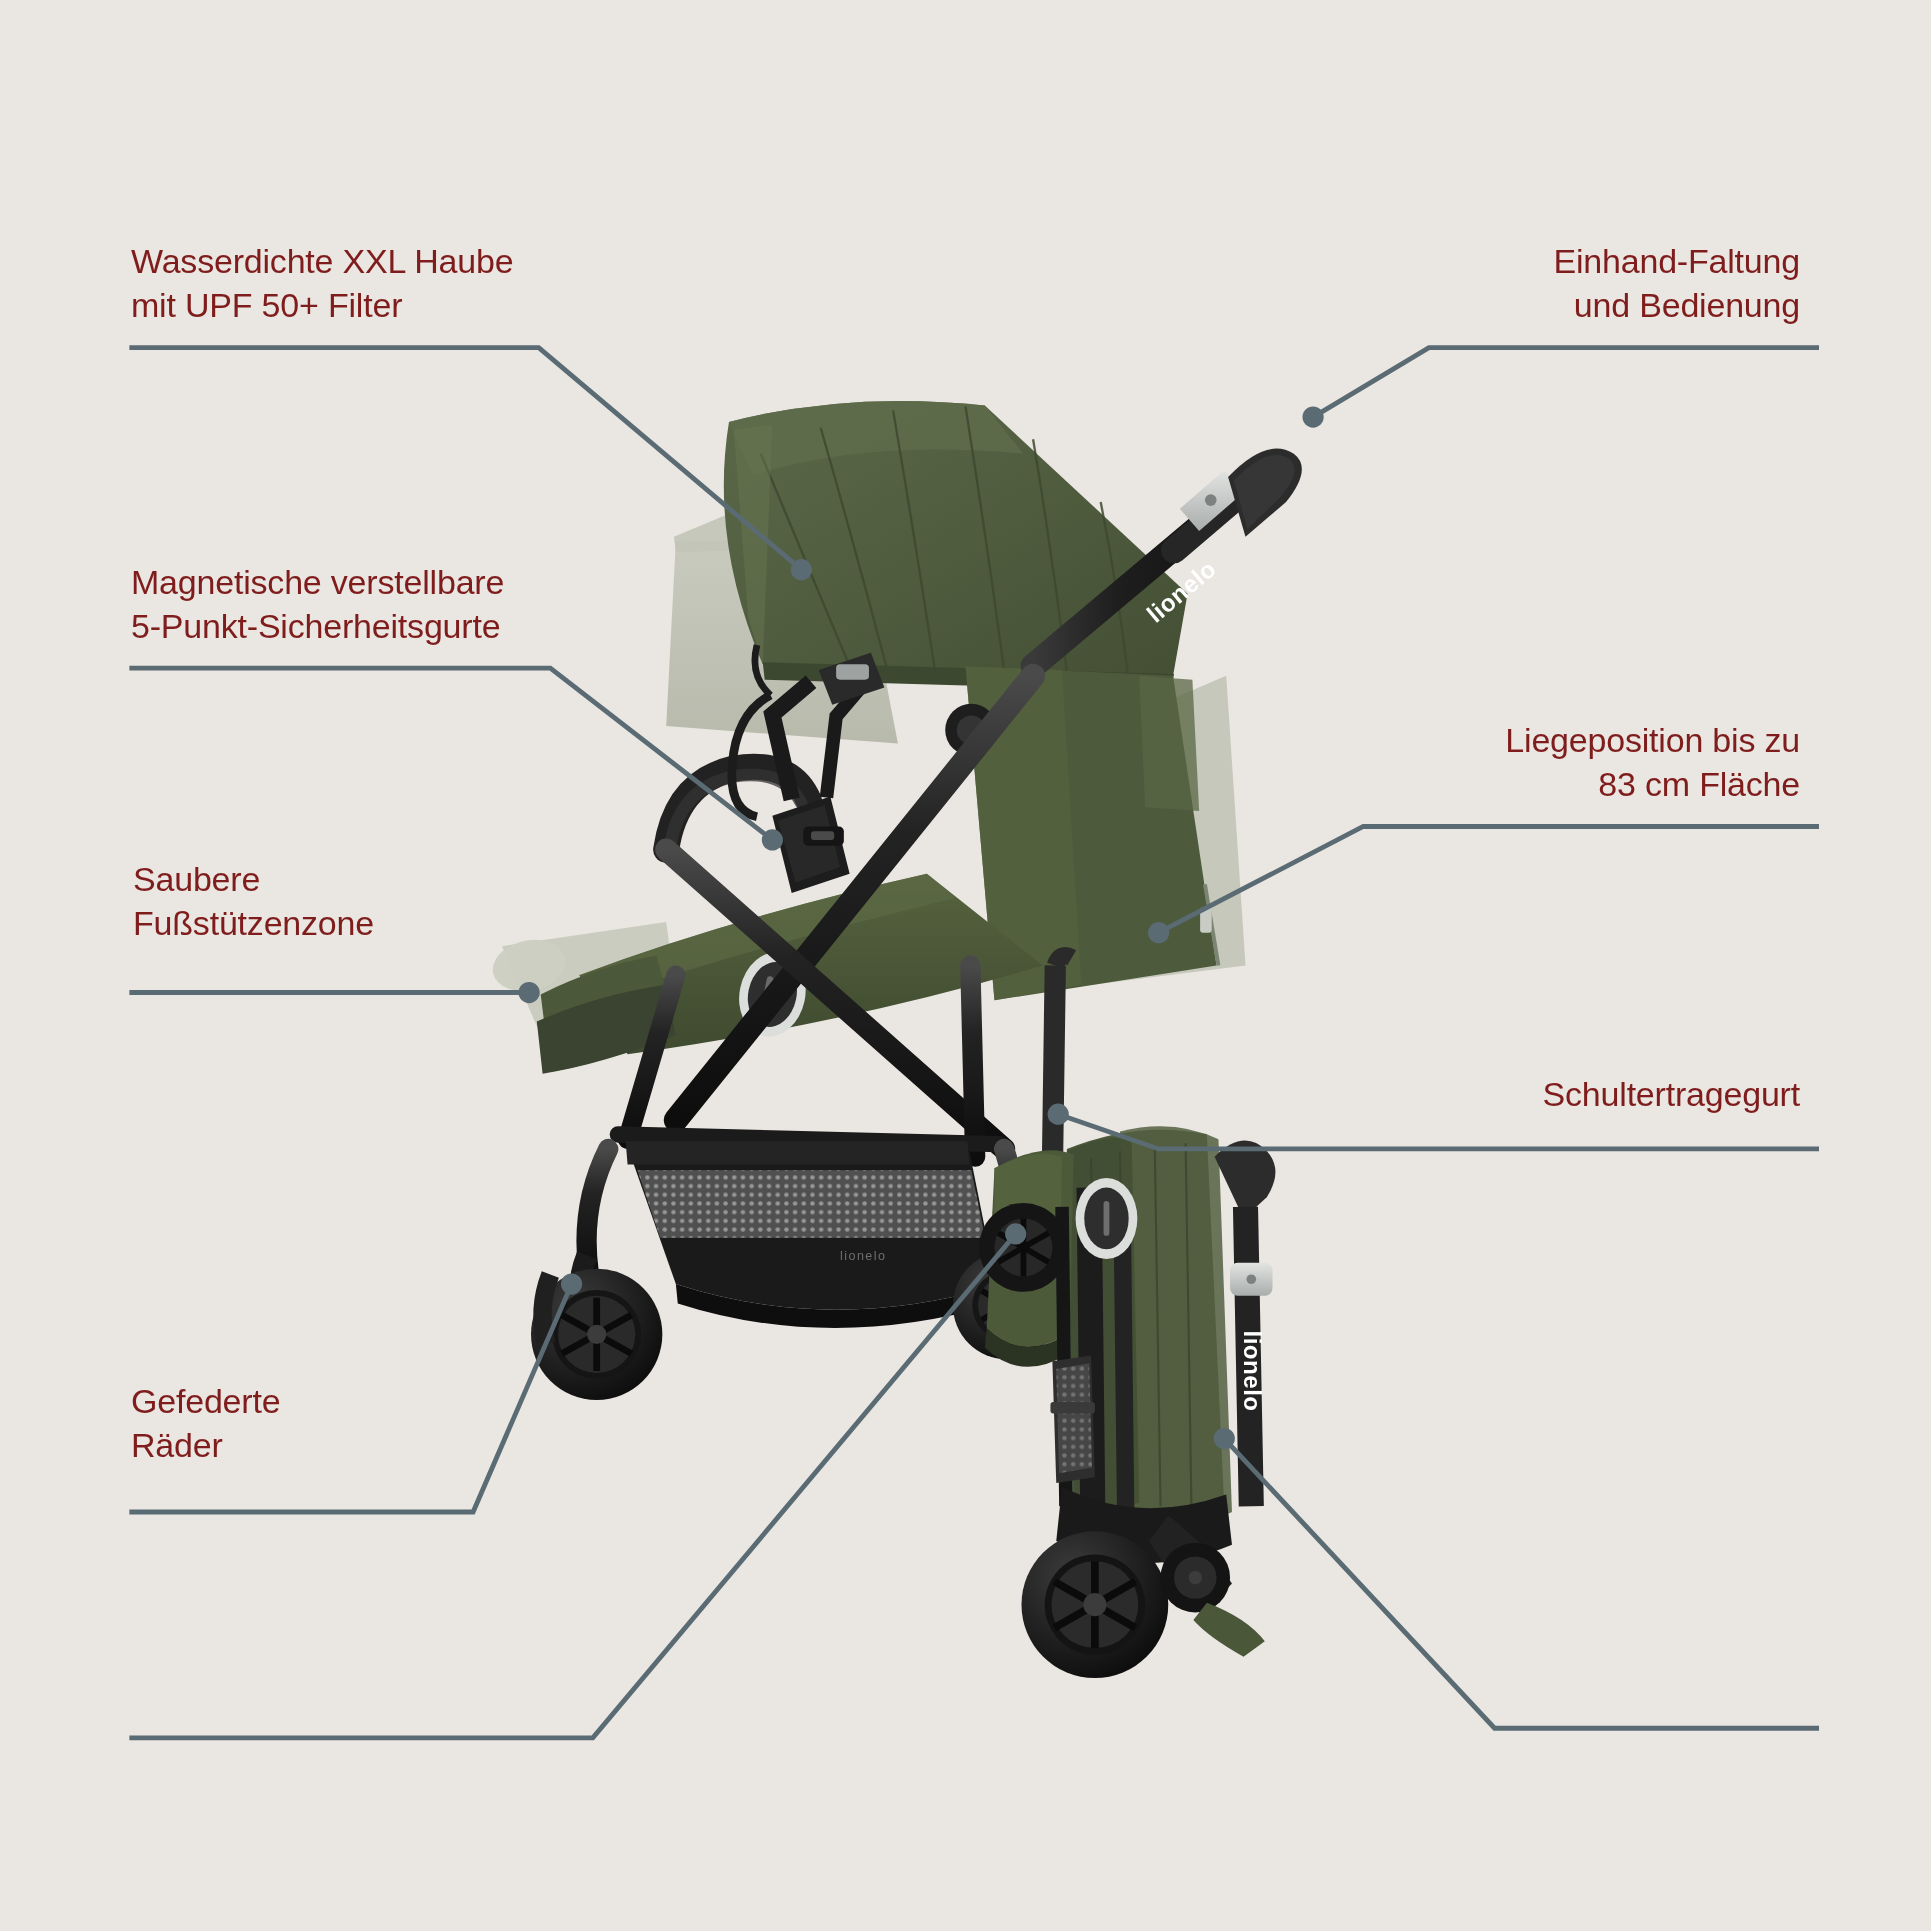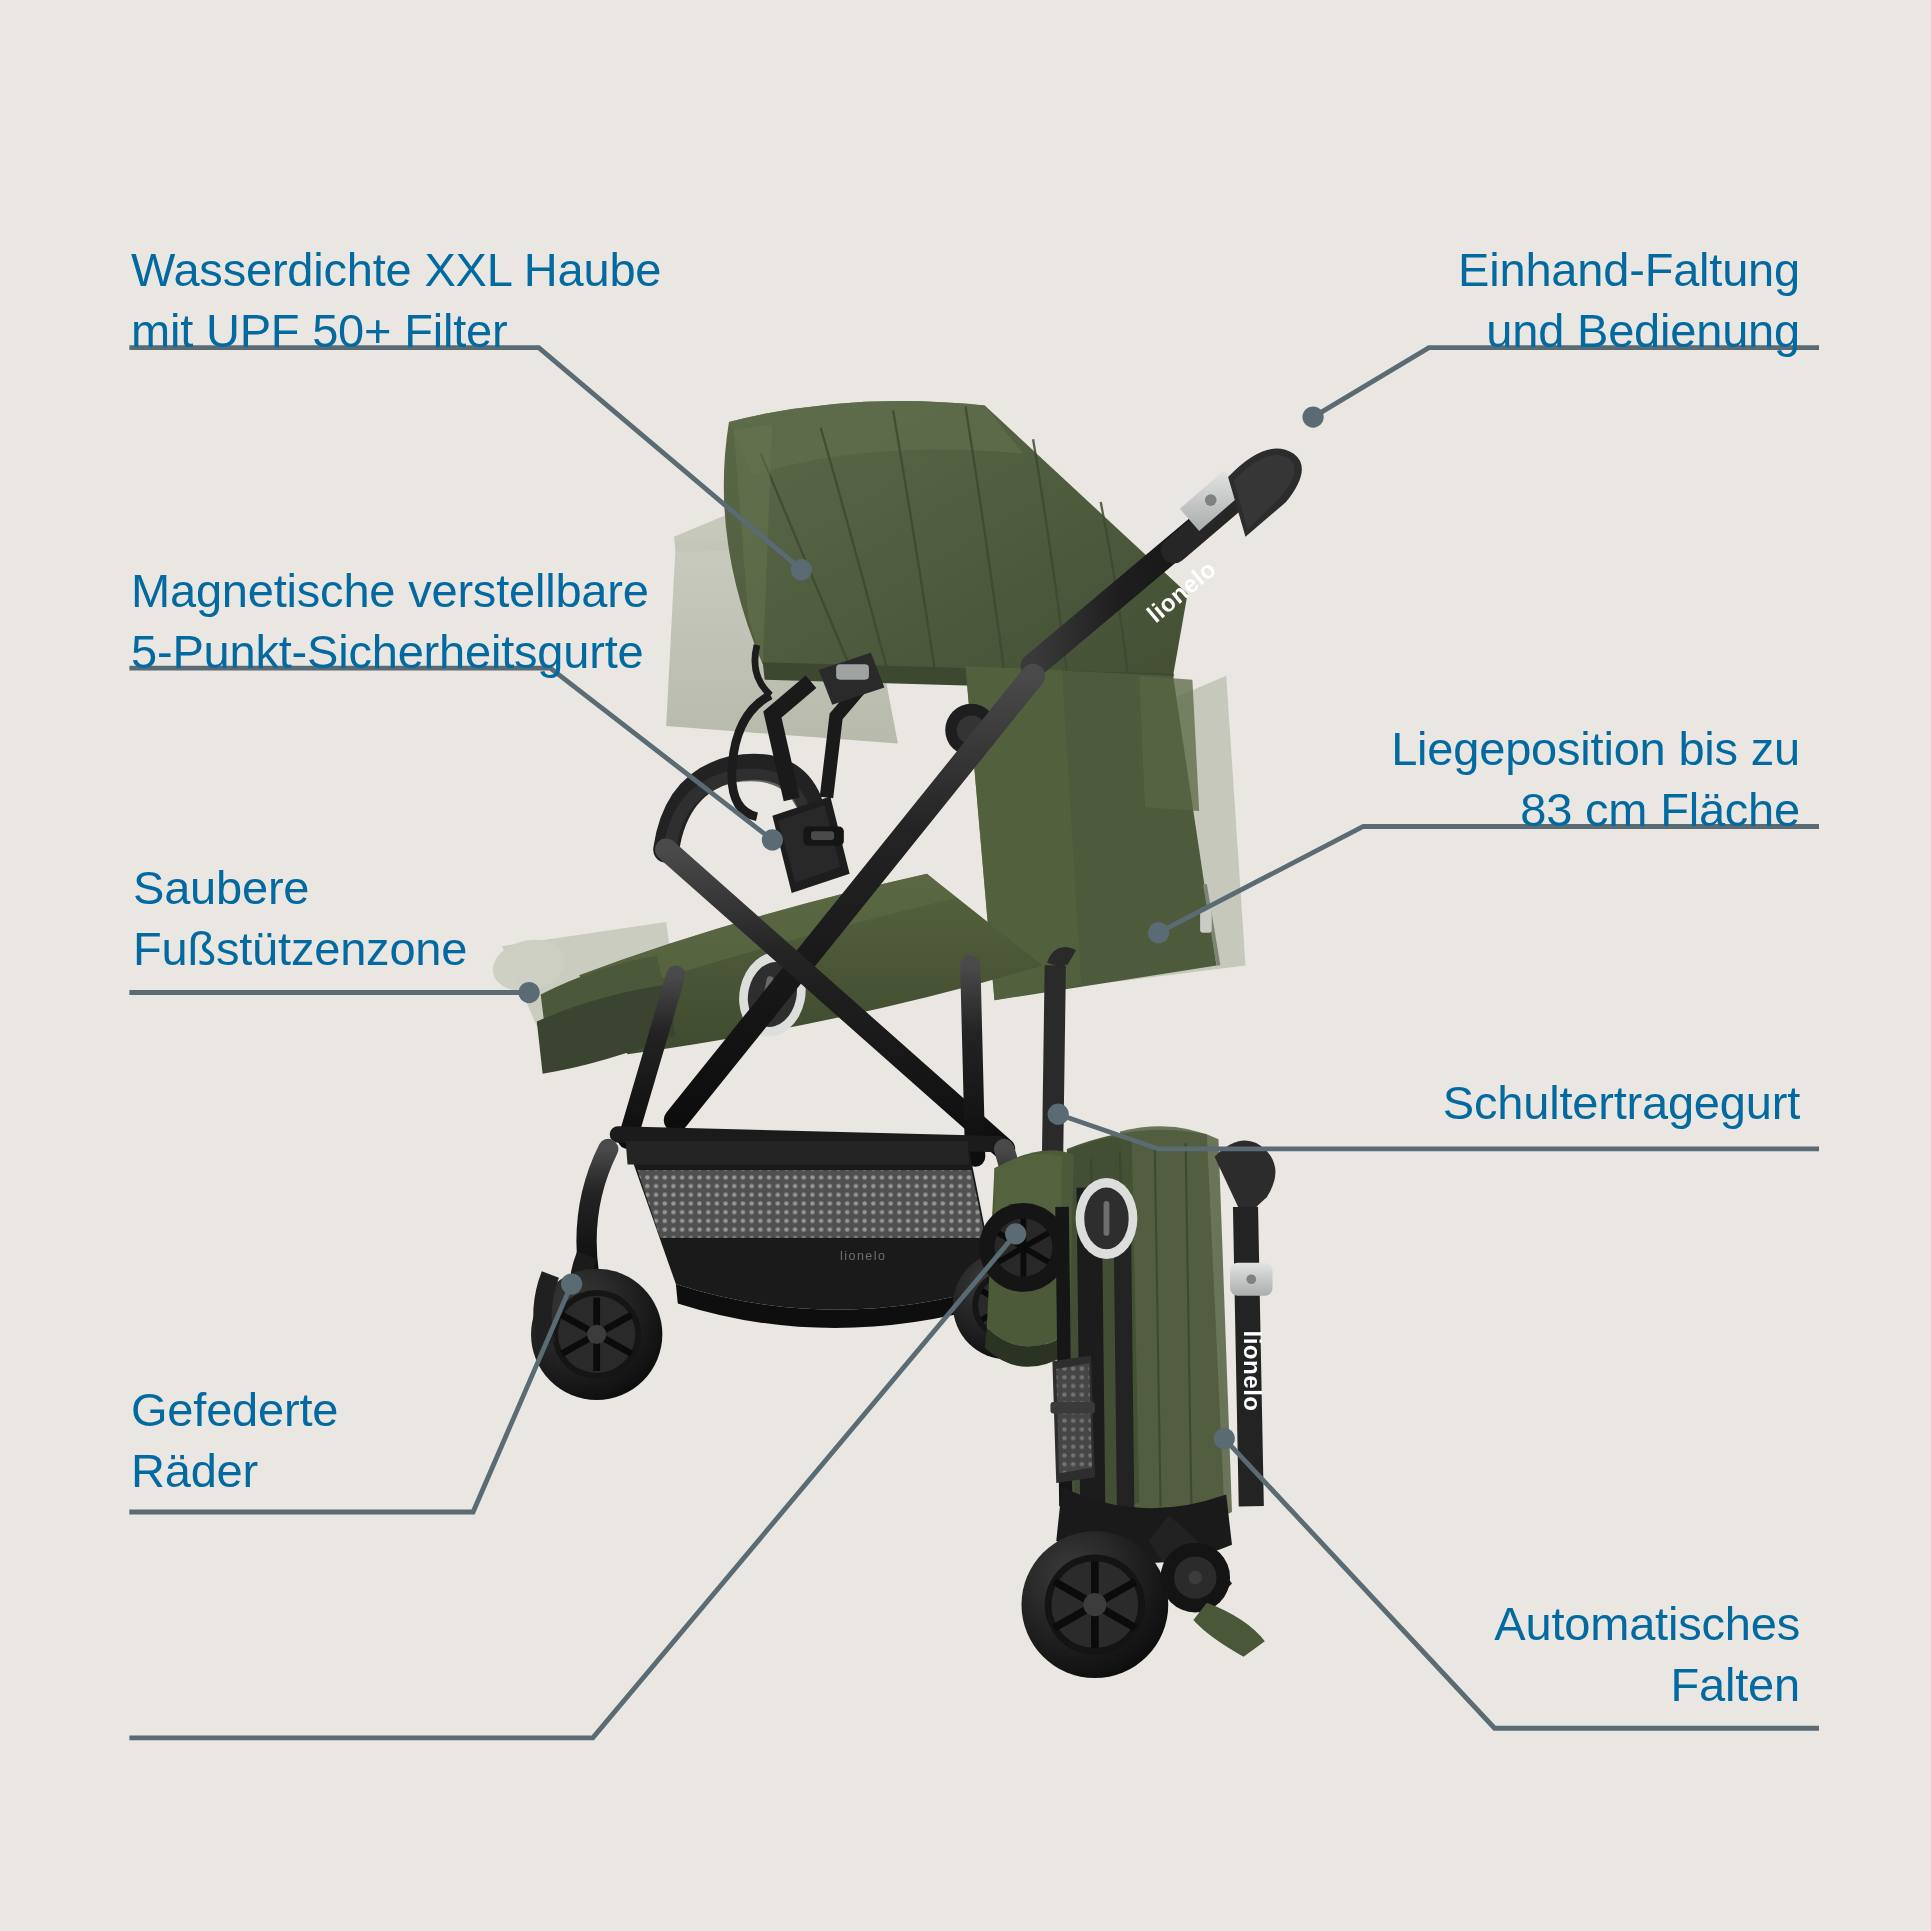--- a/index.html
+++ b/index.html
@@ -5,21 +5,21 @@
   html,body{margin:0;padding:0;}
   body{
     width:1931px;height:1931px;
     background:#EAE6E1;
     font-family:"Liberation Sans", sans-serif;
     overflow:hidden;
     position:relative;
   }
   #stage{position:absolute;inset:0;width:1931px;height:1931px;}
   .layer{position:absolute;inset:0;width:1931px;height:1931px;}
-  .callout{position:absolute;color:#0369a1;font-size:47px;line-height:1.30;
+  .callout{position:absolute;color:#7f1d1d;font-size:34px;line-height:1.30;
            letter-spacing:-0.2px;white-space:pre-line;font-weight:400;}
   .callout.left{text-align:left;}
   .callout.right{text-align:right;}
   svg{display:block;overflow:visible;}
 </style>
 </head>
 <body>
 
 <div id="stage">
 
@@ -336,18 +336,16 @@
 83 cm Fläche</div>
 
   <div class="callout left" style="left:133px; top:857px;  width:599px;">Saubere
 Fußstützenzone</div>
 
   <div class="callout left" style="left:131px; top:1379px;  width:599px;">Gefederte
 Räder</div>
 
   <div class="callout right" style="right:131px; top:1072px; width:734px;">Schultertragegurt</div>
 
-  <div class="callout right" style="right:131px; top:1593px; width:734px;">Automatisches
-Falten</div>
 
 
 </div>
 
 
 </body></html>

